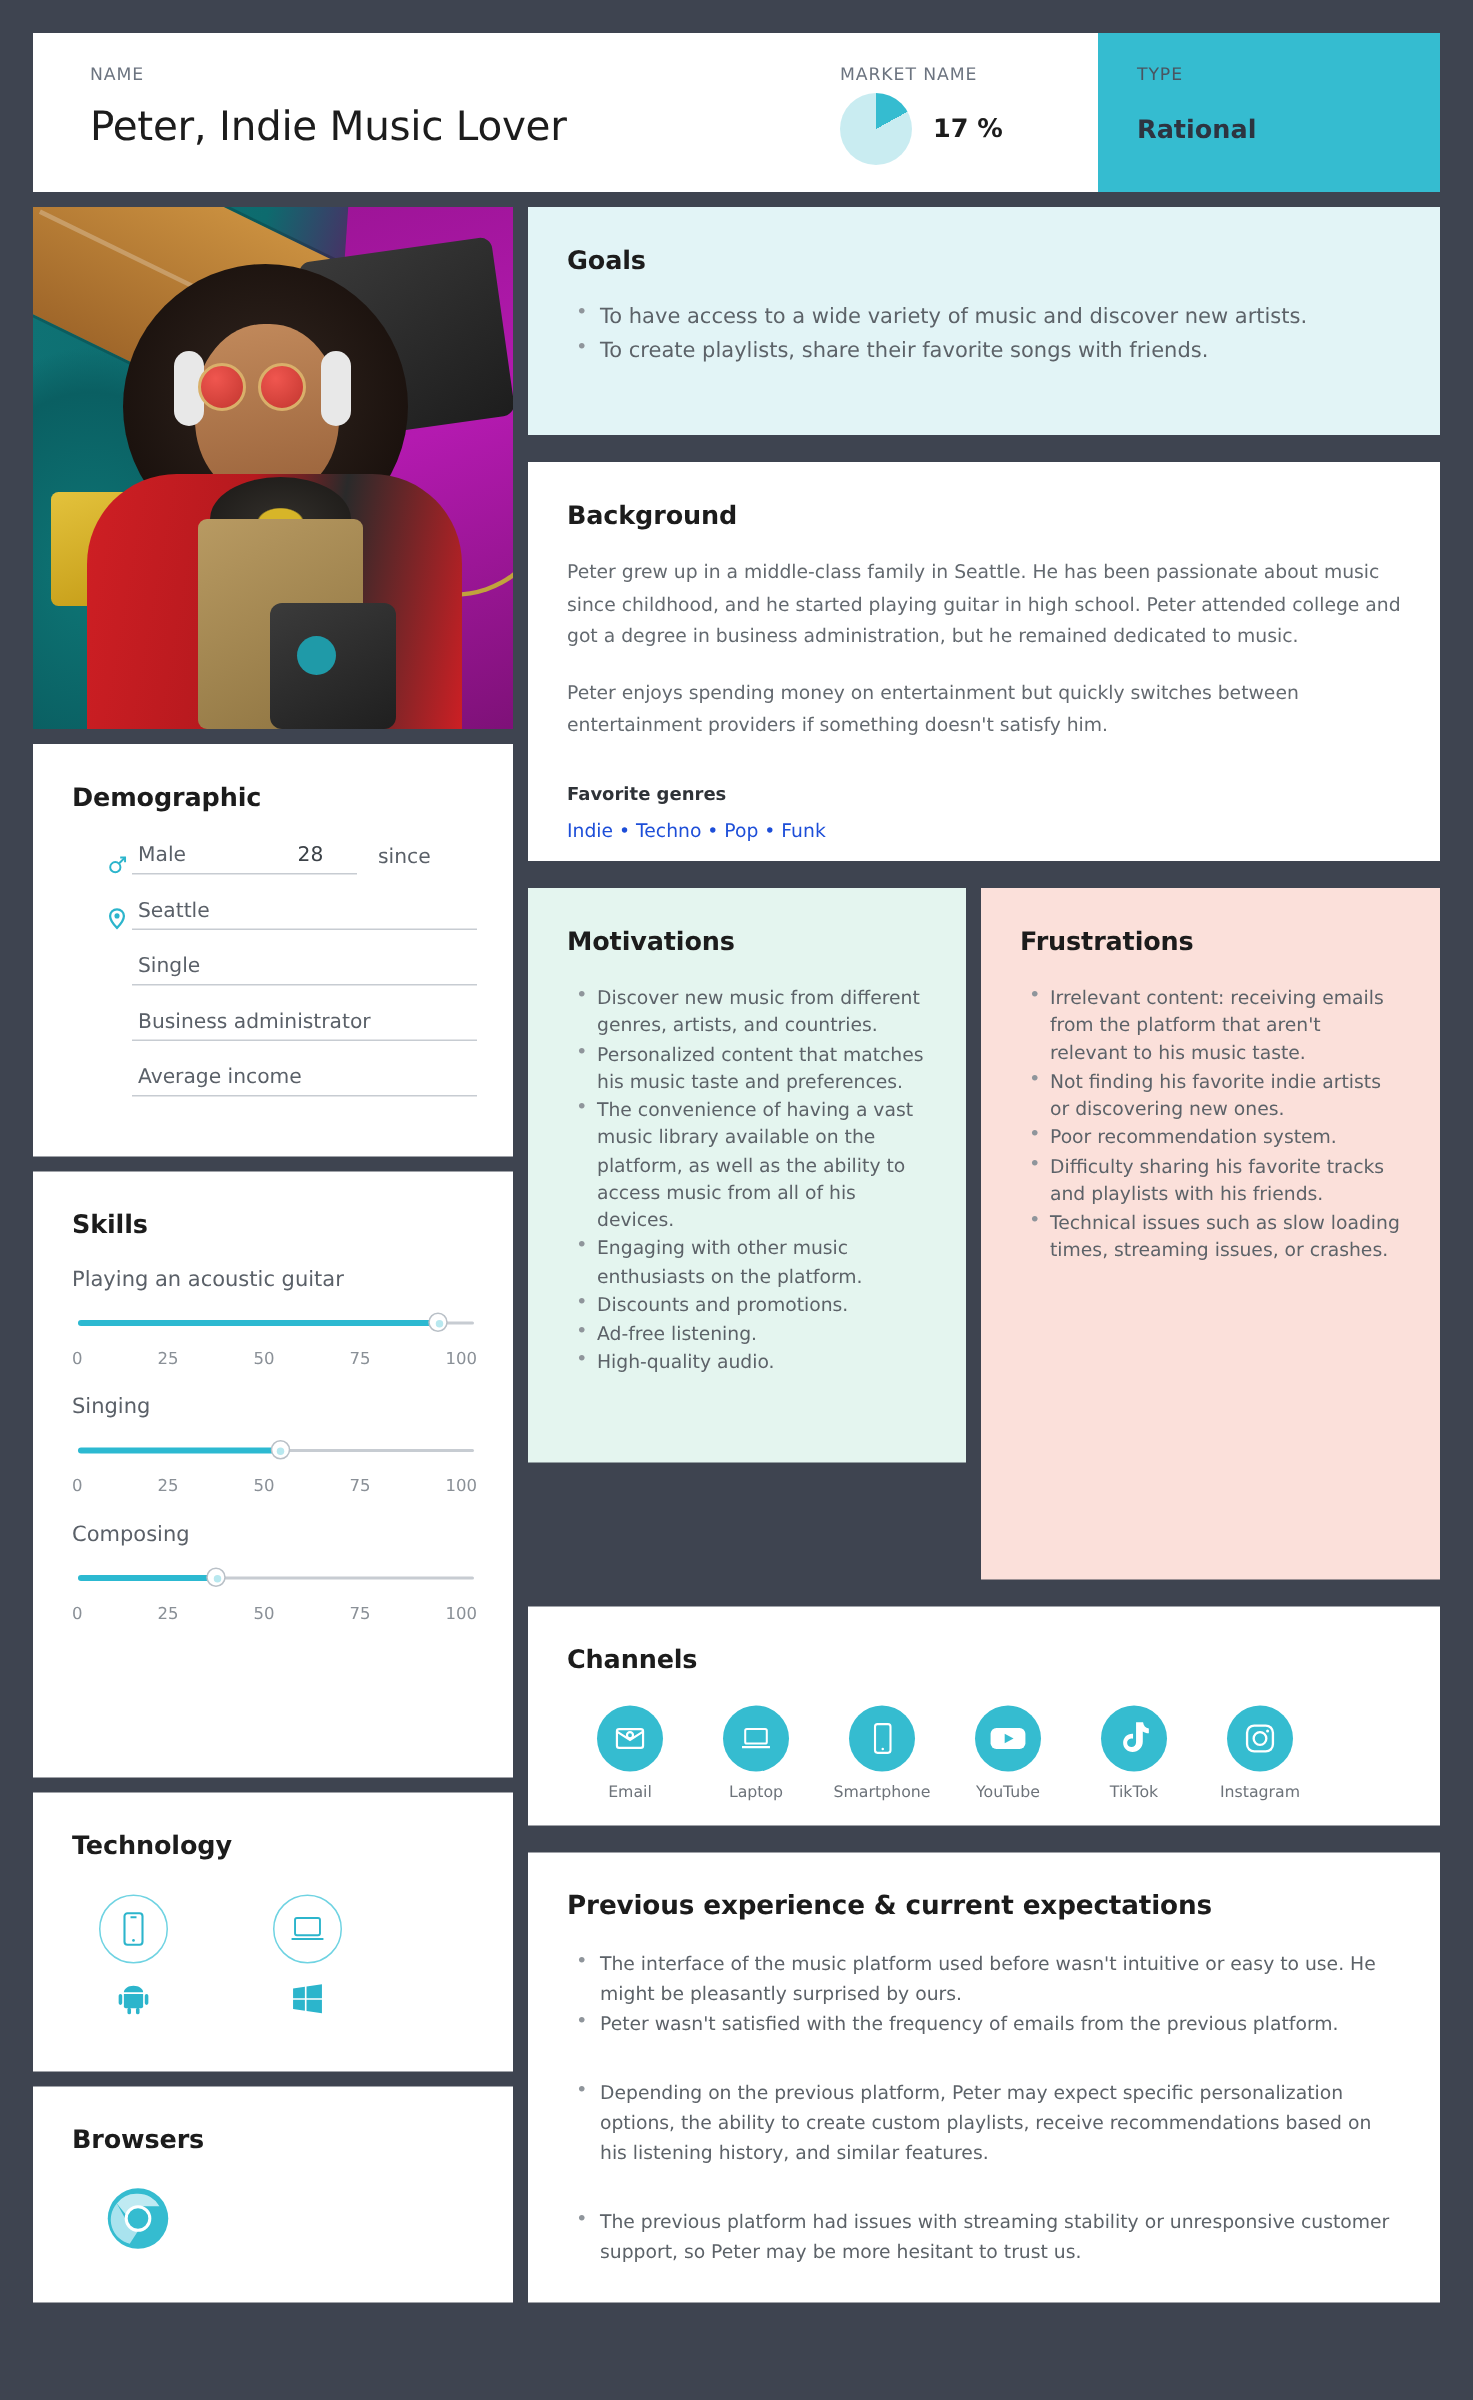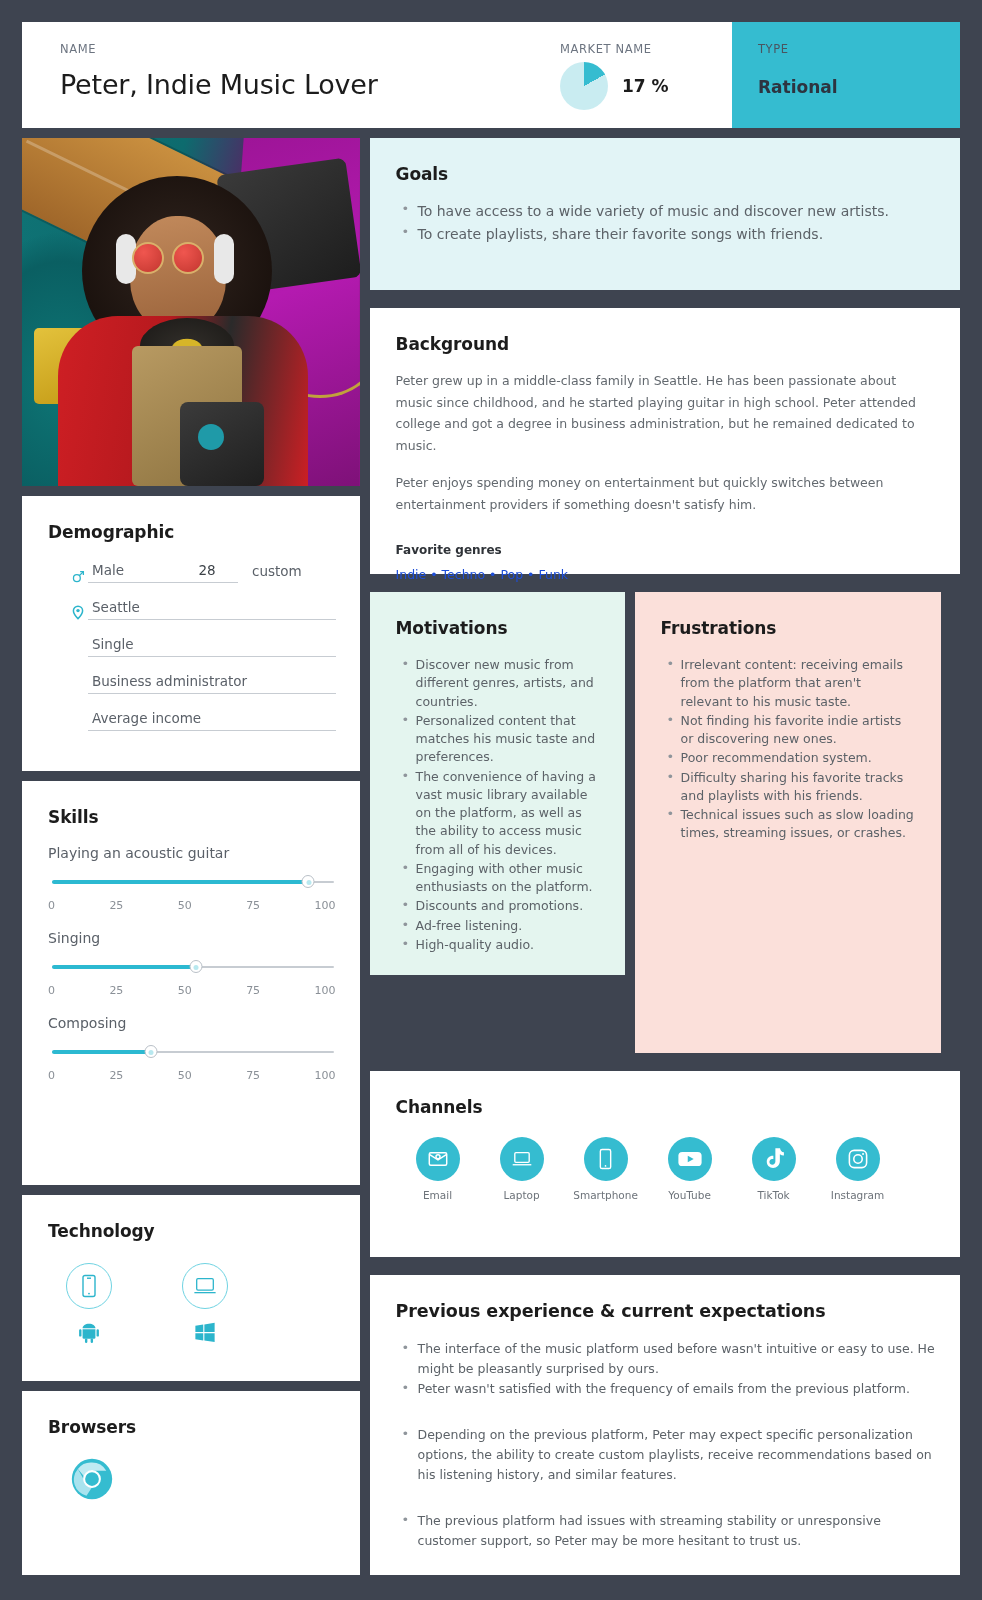--- a/index.html
+++ b/index.html
@@ -264,27 +264,27 @@
   
   .bgcard { height: 266px; }
   .para {
     font-size: 12.5px; line-height: 1.72; color: #63696f; margin-top: 16px;
   }
   .fav-title { font-size: 12px; font-weight: bold; color: #2f3338; margin-top: 28px; }
   .fav-list { font-size: 12.5px; color: #1d4ed8; margin-top: 10px; }
 
   
   .mf-row { display: flex; gap: 10px; }
-  .motiv { width: 255px; background: #e4f5ef; height: 383px; }
+  .motiv { width: 292px; background: #e4f5ef; height: 383px; }
   .frust { width: 306px; background: #fbe0da; height: 461px; }
   .mf-row .bullets { margin-top: 18px; }
   .mf-row .bullets li { font-size: 12.5px; line-height: 1.46; margin-bottom: 1px; padding-left: 20px; }
 
   
-  .channels { height: 186px; }
+  .channels { height: 146px; }
   .chan-row { display: flex; gap: 28px; margin-top: 20px; padding-left: 14px; }
   .chan { width: 56px; display: flex; flex-direction: column; align-items: center; gap: 8px; }
   .chan-circle {
     width: 44px; height: 44px; border-radius: 50%;
     background: #35bcd0; display: flex; align-items: center; justify-content: center;
   }
   .chan-label { font-size: 10.5px; color: #6d737a; white-space: nowrap; }
 
   
   .prev { flex: 1 1 auto; }
@@ -347,21 +347,21 @@
           <div class="demo-row">
             <span class="demo-icon">
               <svg width="13" height="13" viewBox="0 0 16 16" fill="none" stroke="#2cb5cc" stroke-width="1.6">
                 <circle cx="6" cy="10" r="4.2"></circle>
                   <line x1="9.2" y1="6.8" x2="14" y2="2"></line>
                   <polyline points="10,2 14,2 14,6"></polyline>
               </svg>
             </span>
             <span class="demo-field short">Male</span>
             <span class="demo-field num">28</span>
-            <span class="demo-unit">custom</span>
+            <span class="demo-unit">since</span>
           </div>
           <div class="demo-row">
             <span class="demo-icon">
               <svg width="12" height="15" viewBox="0 0 12 15" fill="none" stroke="#2cb5cc" stroke-width="1.5">
                 <path d="M6 1.2c2.6 0 4.6 2 4.6 4.5C10.6 9 6 13.6 6 13.6S1.4 9 1.4 5.7C1.4 3.2 3.4 1.2 6 1.2z"></path>
                 <circle cx="6" cy="5.6" r="1.7" fill="#2cb5cc" stroke="none"></circle>
               </svg>
             </span>
             <span class="demo-field">Seattle</span>
           </div>

